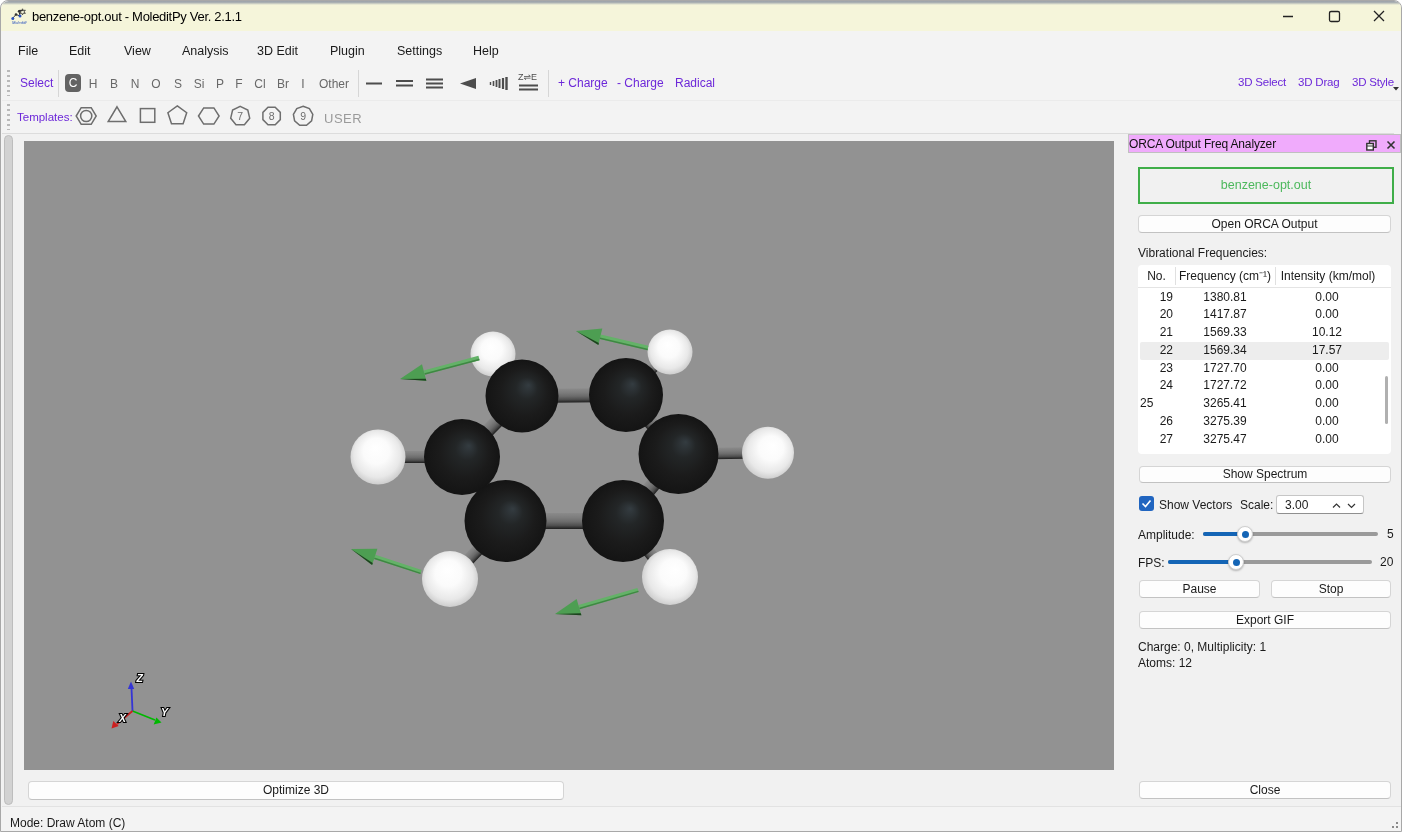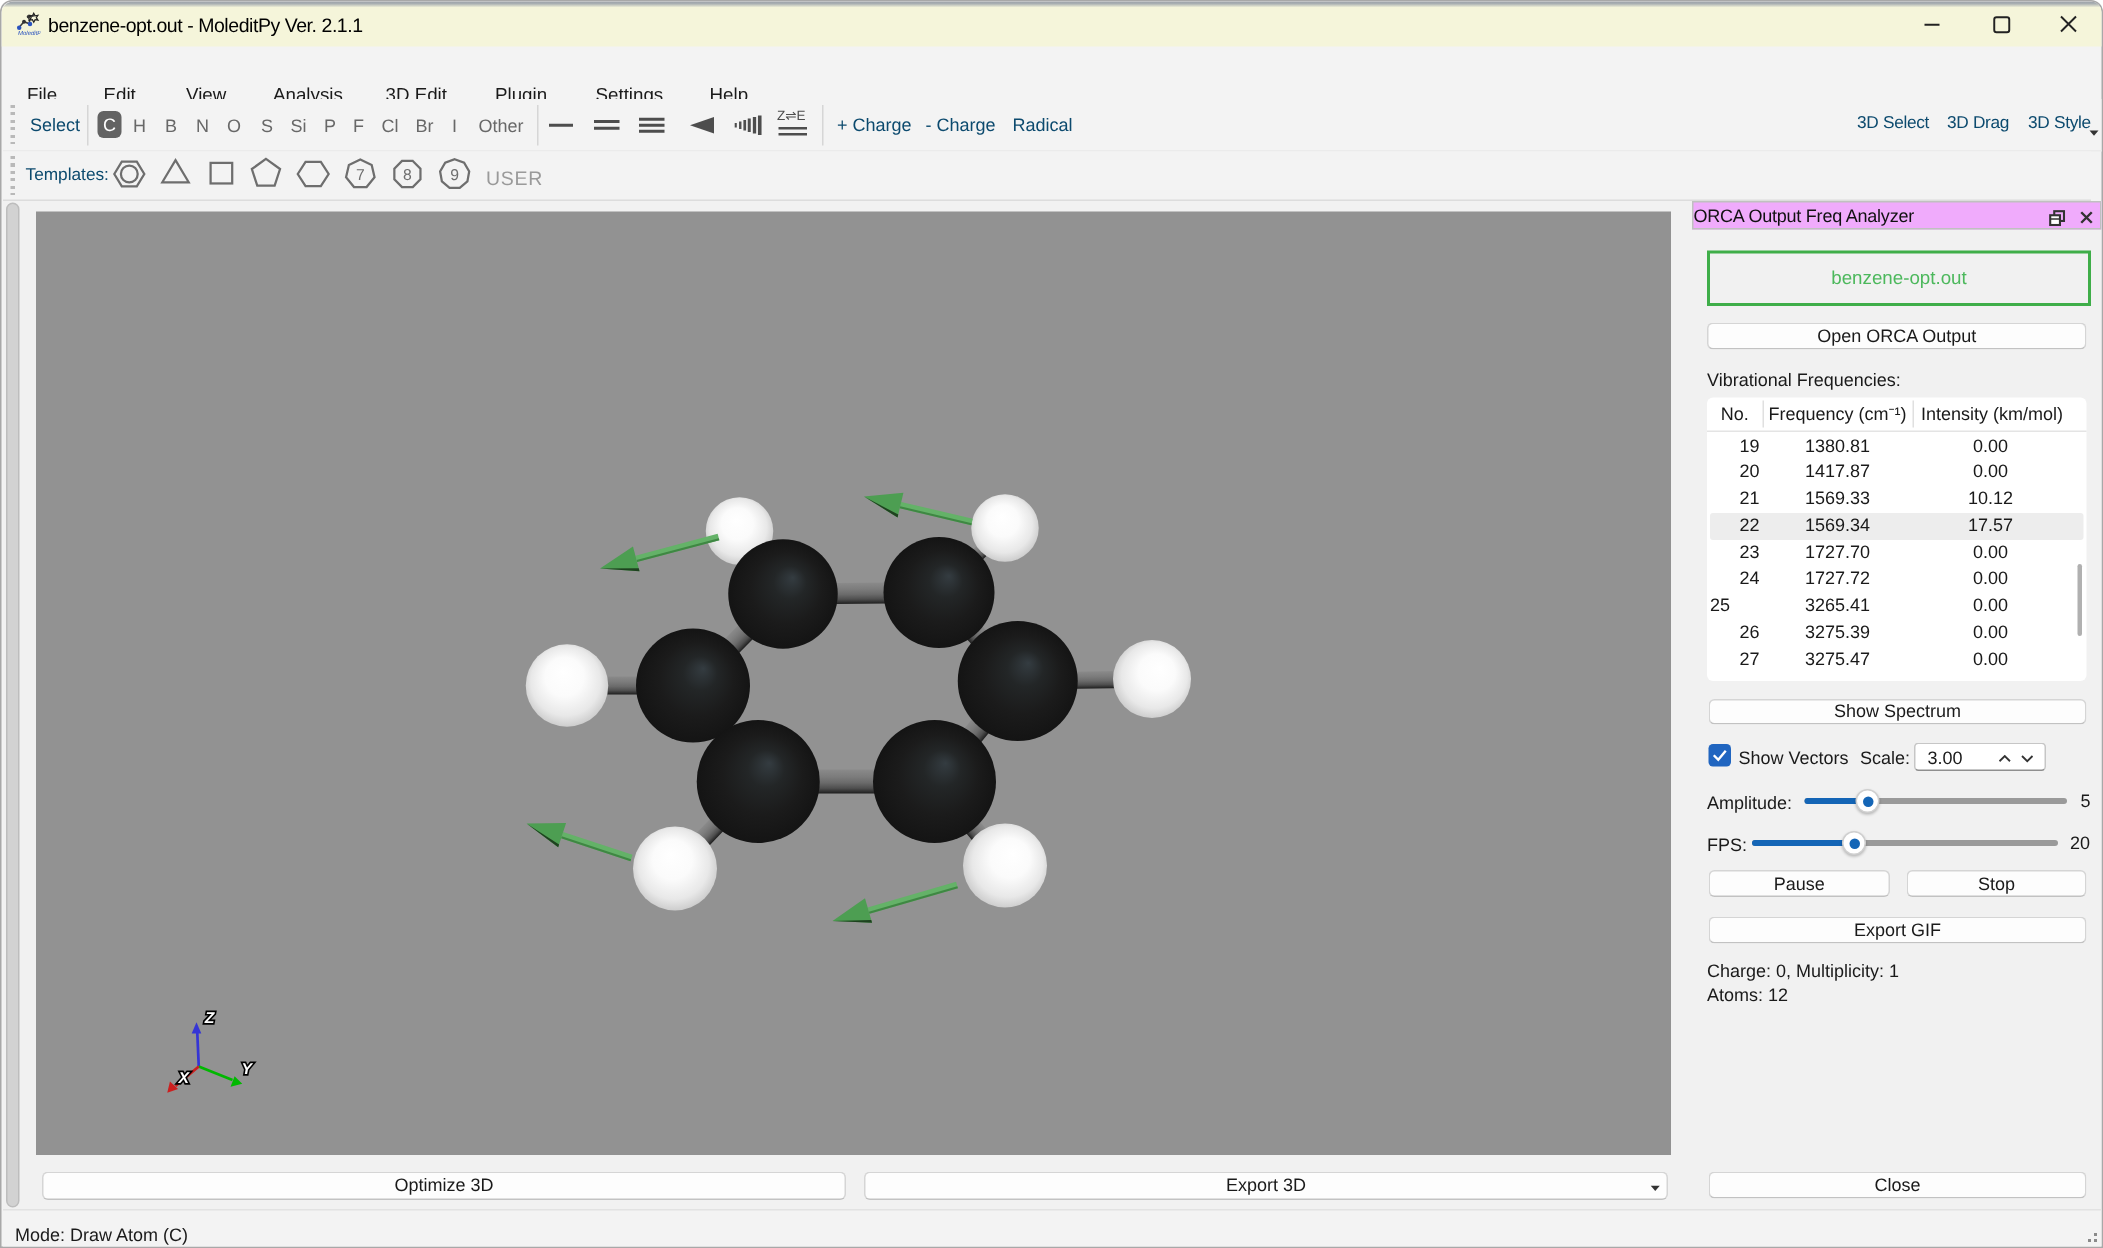--- a/index.html
+++ b/index.html
@@ -10,30 +10,30 @@
     border:1px solid #a8a8a8; border-radius:8px 8px 0 0; background:#f3f3f3;
   }
   .abs { position:absolute; }
   
   #titlebar { position:absolute; left:0; top:0; width:1402px; height:30px;
     background:linear-gradient(180deg,#9aa0a8 0,#aab0b2 1.5px,#f5f5da 4px,#f5f5da 100%);
     border-radius:8px 8px 0 0; }
   #title-text { position:absolute; left:31px; top:8px; font-size:13px; color:#000; letter-spacing:-0.3px; }
   .winbtn { position:absolute; top:0; width:46px; height:30px; color:#222; }
   
-  #menubar { position:absolute; left:1px; top:46px; width:1168px; height:34px;
+  #menubar { position:absolute; left:1px; top:34px; width:1168px; height:34px;
     background:#f3f3f3; border-bottom:1px solid #e9e9e9;text-decoration:underline; }
   .menu { position:absolute; top:9px; font-size:12.5px; color:#1a1a1a; }
   
   #toolbar1 { position:absolute; left:1px; top:65px; width:1400px; height:35px;
     background:#f3f3f3; border-bottom:1px solid #ebebeb; }
   .grip { position:absolute; left:5px; top:4px; width:3px; height:26px;
     background-image:repeating-linear-gradient(#b9b9b9 0 2px, transparent 2px 5px); }
   .tsep { position:absolute; top:4px; width:1px; height:27px; background:#d6d6d6; }
-  .tlbl { position:absolute; top:10px; color:#0c4a6e; font-size:12px; }
+  .tlbl { position:absolute; top:10px; color:#6d28d9; font-size:12px; }
   .elem { position:absolute; top:10.5px; color:#686868; font-size:12px; transform:translateX(-50%); }
   #c-btn { position:absolute; left:63px; top:8px; width:16px; height:18px; background:#636363;
     border-radius:4px; color:#fff; text-align:center; line-height:18px; font-size:12px; }
   
   #toolbar2 { position:absolute; left:1px; top:100px; width:1392px; height:33px;
     background:#f3f3f3; border-bottom:1px solid #dcdcdc; }
   
   #main { position:absolute; left:1px; top:133px; width:1400px; height:672px; background:#f1f1f1; }
   #pill { position:absolute; left:2px; top:1px; width:9px; height:670px; background:#d2d2d2;
     border:1px solid #bdbdbd; border-radius:5px; }
@@ -360,25 +360,20 @@
         <path d="M87.5 587.5 l1.8-7.5 5.4 5 z" fill="#cc1f1f"></path>
         <g font-size="10.5" font-weight="bold" font-style="italic" fill="#fff" stroke="#000" stroke-width="2.2" paint-order="stroke">
           <text x="112.5" y="541">Z</text>
           <text x="137" y="575">Y</text>
           <text x="95" y="581">X</text>
         </g>
       </svg>
     </div>
 
     <div class="bbtn" style="left:26px;top:647px;width:536px">Optimize 3D</div>
-    <div class="bbtn" style="left:574px;top:647px;width:536px">Export 3D
-      <svg style="position:absolute;right:4px;top:8px" width="7" height="5">
-          <path d="M0.5 0.5 L3.5 4 L6.5 0.5" fill="#333"></path>
-        </svg>
-    </div>
 
     <div id="dock">
       <div id="dock-title">ORCA Output Freq Analyzer
         <svg style="position:absolute;left:237px;top:5px" width="11" height="11" viewBox="0 0 11 11">
           <rect x="3.5" y="0.8" width="6.5" height="6.5" fill="none" stroke="#333" stroke-width="1.4"></rect>
           <rect x="0.8" y="3.5" width="6.5" height="6.5" fill="#fff" stroke="#333" stroke-width="1.4"></rect>
           <path d="M1 6 H7" stroke="#333" stroke-width="1"></path>
         </svg>
         <svg style="position:absolute;left:257px;top:5px" width="10" height="10">
             <path d="M1.5 1.5 L8.5 8.5 M8.5 1.5 L1.5 8.5" stroke="#333" stroke-width="1.6"></path>

